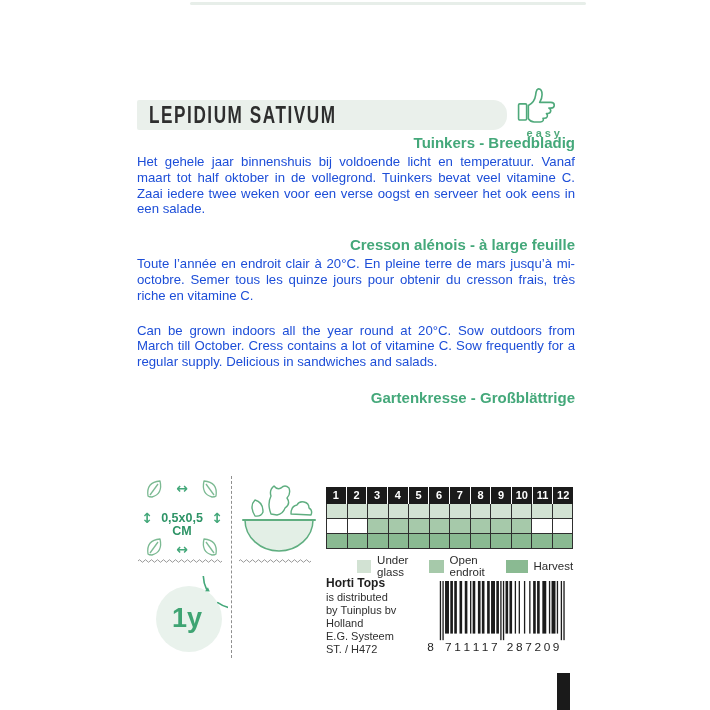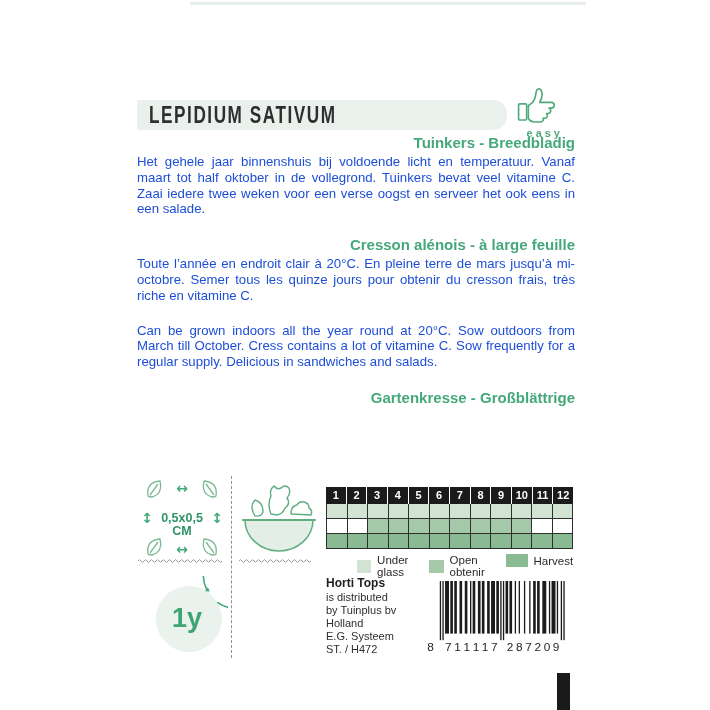--- a/index.html
+++ b/index.html
@@ -27,21 +27,21 @@
   .arrow-glyph{font-family:"DejaVu Sans",sans-serif;font-weight:bold;fill:#44a87a;}
 
   
   .calendar{position:absolute;left:326px;top:487px;width:247px;}
   .cal-months{display:grid;grid-template-columns:repeat(12,1fr);gap:1px;background:#ffffff;}
   .cal-month{background:#1b1b1b;color:#ffffff;font-size:11px;font-weight:bold;text-align:center;
              height:17px;line-height:17px;}
   .cal-grid{display:grid;grid-template-columns:repeat(12,1fr);gap:1px;background:#2e2e2e;
             border:1px solid #2e2e2e;border-top:none;}
   .cal-cell{height:14px;}
-  .cal-legend{display:flex;align-items:flex-start;margin-top:5px;font-size:11.5px;color:#2b2b2b;margin-left:31px;}
+  .cal-legend{display:flex;align-items:center;margin-top:5px;font-size:11.5px;color:#2b2b2b;margin-left:31px;}
   .legend-item{display:flex;align-items:center;margin-right:13px;}
   .legend-swatch{width:22px;height:13px;margin-right:6px;display:inline-block;}
 
   
   .distributor{position:absolute;left:326px;top:577px;font-size:11px;line-height:13px;color:#2f2f2f;}
   .distributor .dist-name{font-size:12px;font-weight:bold;margin-bottom:1px;color:#1f1f1f;}
   .barcode{position:absolute;left:424px;top:581px;}
   .bc-digit{font-size:9px;fill:#1f1f1f;text-anchor:middle;font-family:"Liberation Sans",sans-serif;}
   .reg-mark{position:absolute;left:557px;top:673px;width:13px;height:37px;background:#1a1a1a;}
 </style>
@@ -181,21 +181,21 @@
         <div class="cal-cell" style="background: rgb(138, 186, 146);"></div>
         <div class="cal-cell" style="background: rgb(138, 186, 146);"></div>
       </div>
     <div class="cal-legend">
         <div class="legend-item">
           <span class="legend-swatch" style="background: rgb(210, 226, 211);"></span>
           <span>Under glass</span>
         </div>
         <div class="legend-item">
           <span class="legend-swatch" style="background: rgb(166, 201, 170);"></span>
-          <span>Open obtenir</span>
+          <span>Open endroit</span>
         </div>
         <div class="legend-item">
           <span class="legend-swatch" style="background: rgb(138, 186, 146);"></span>
           <span>Harvest</span>
         </div>
       </div>
   </div>
 
   <div class="distributor">
     <div class="dist-name">Horti Tops</div>

